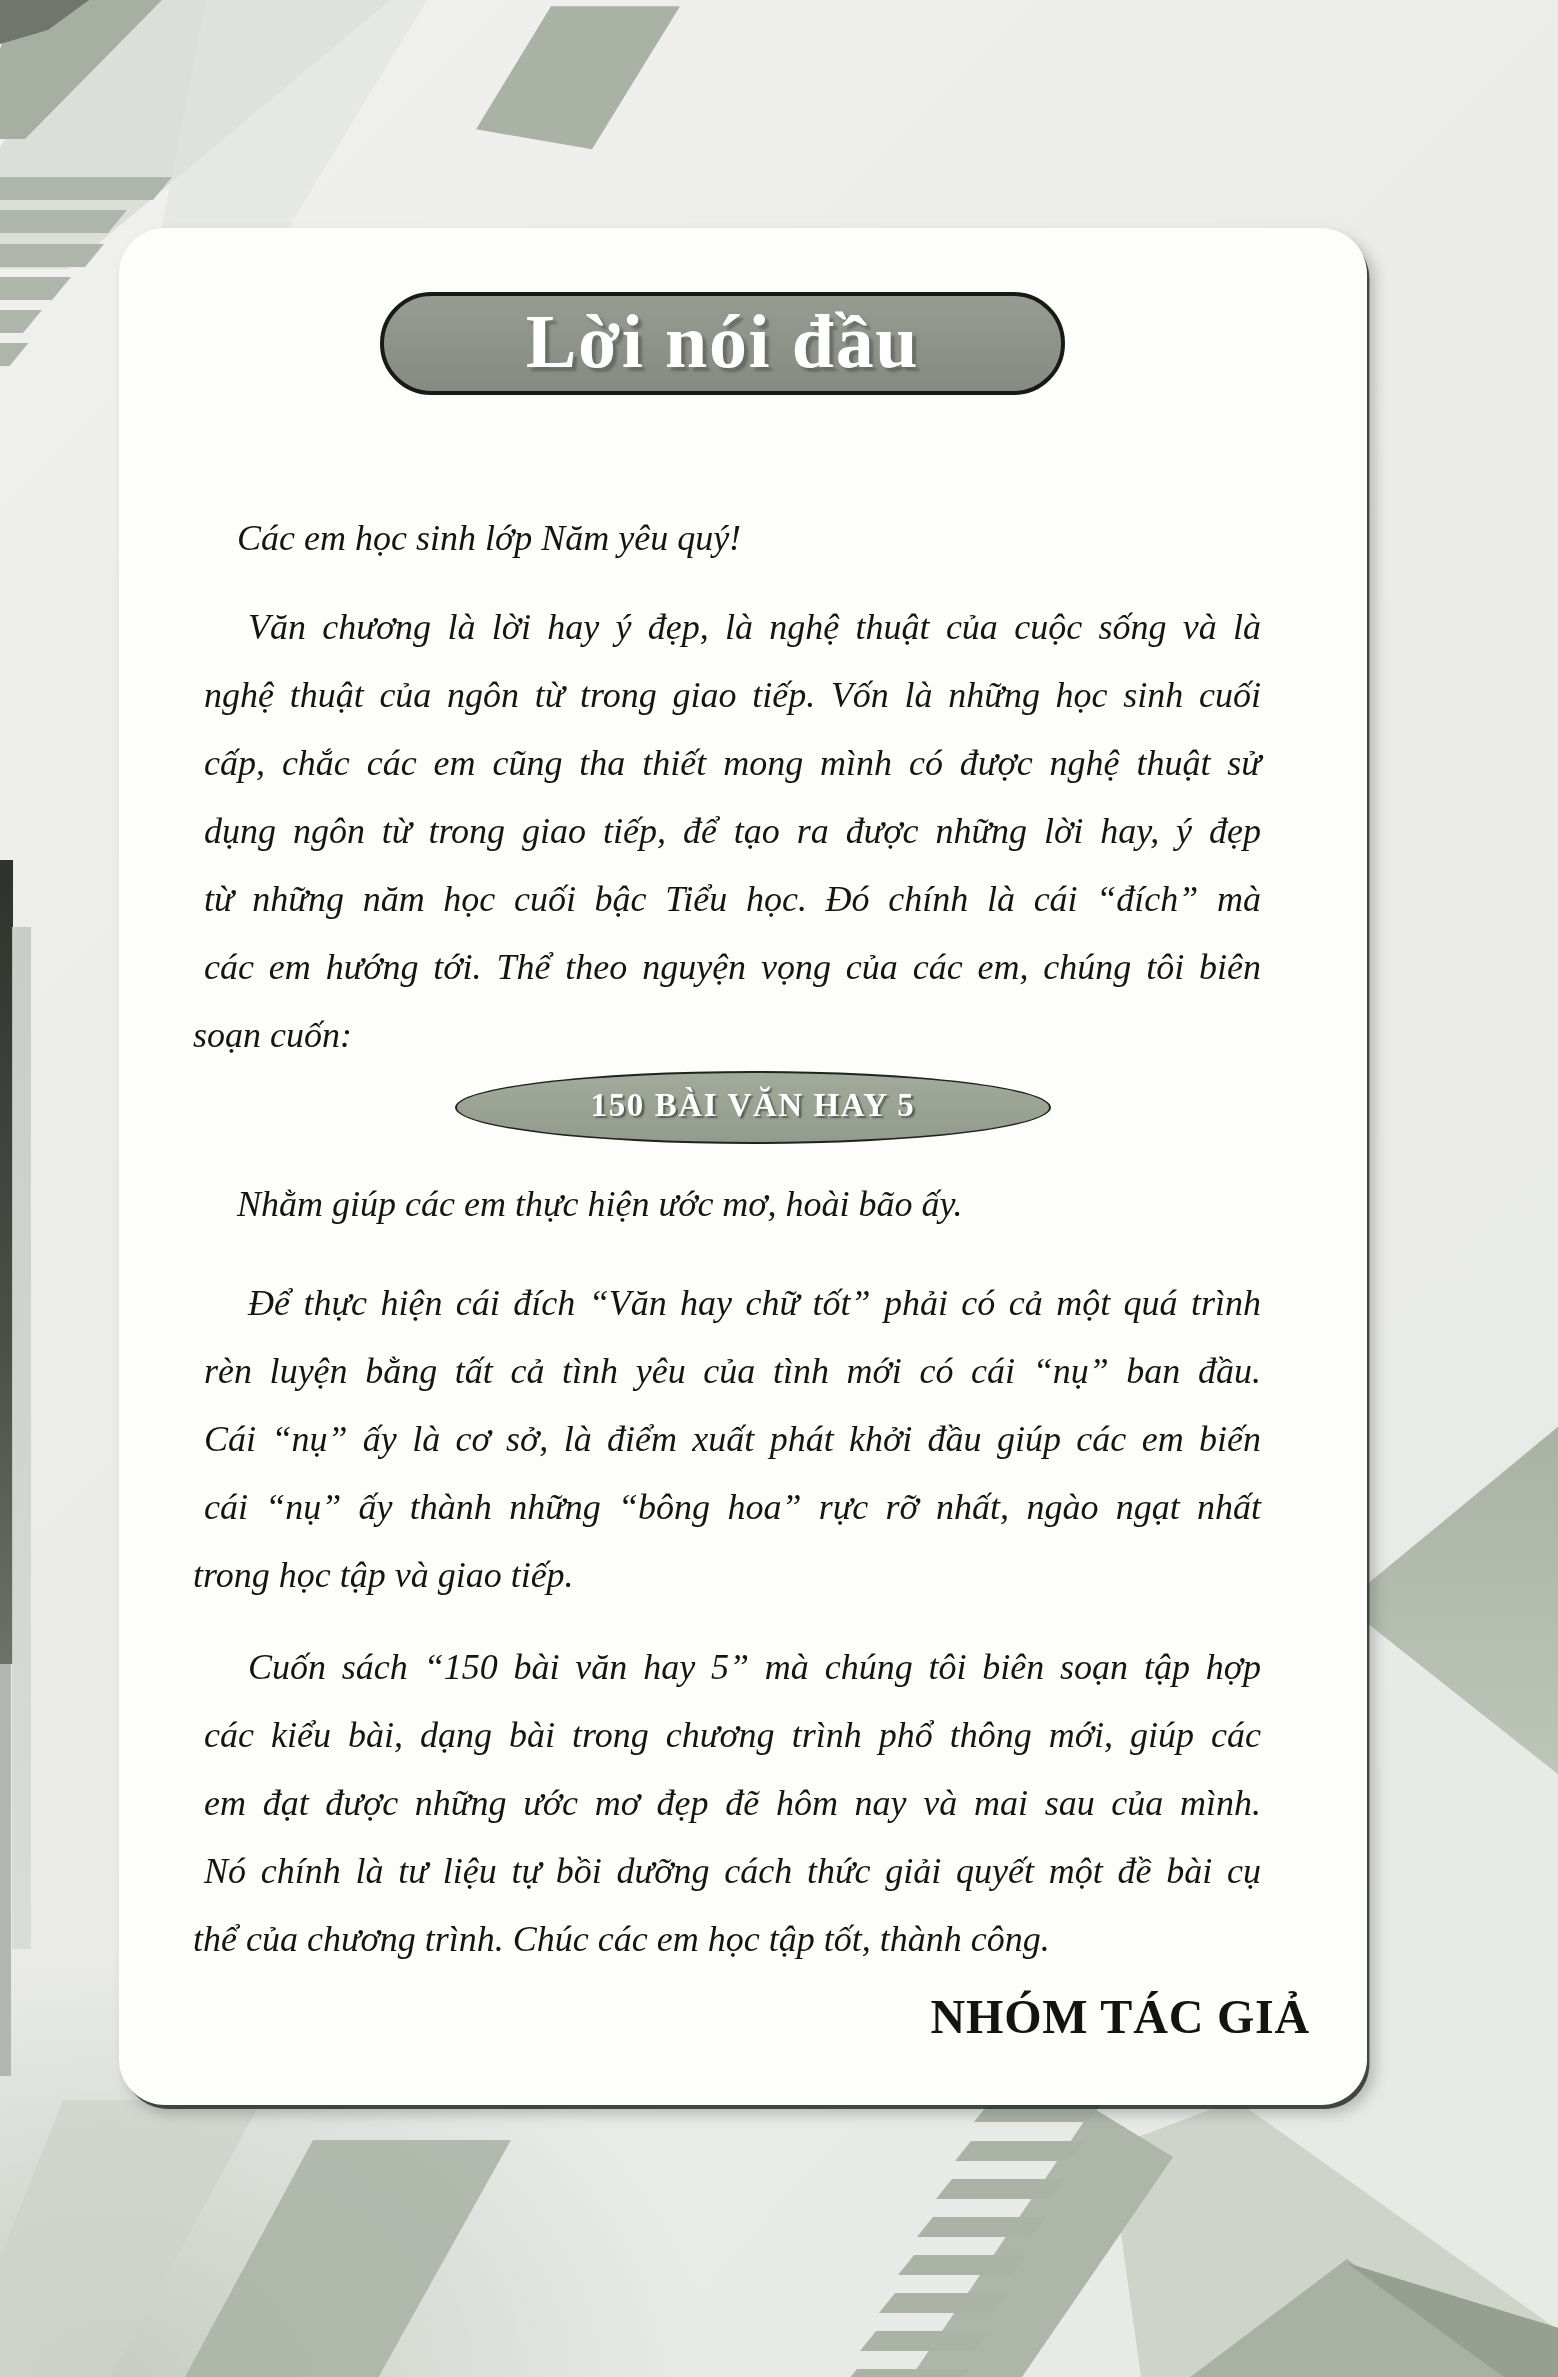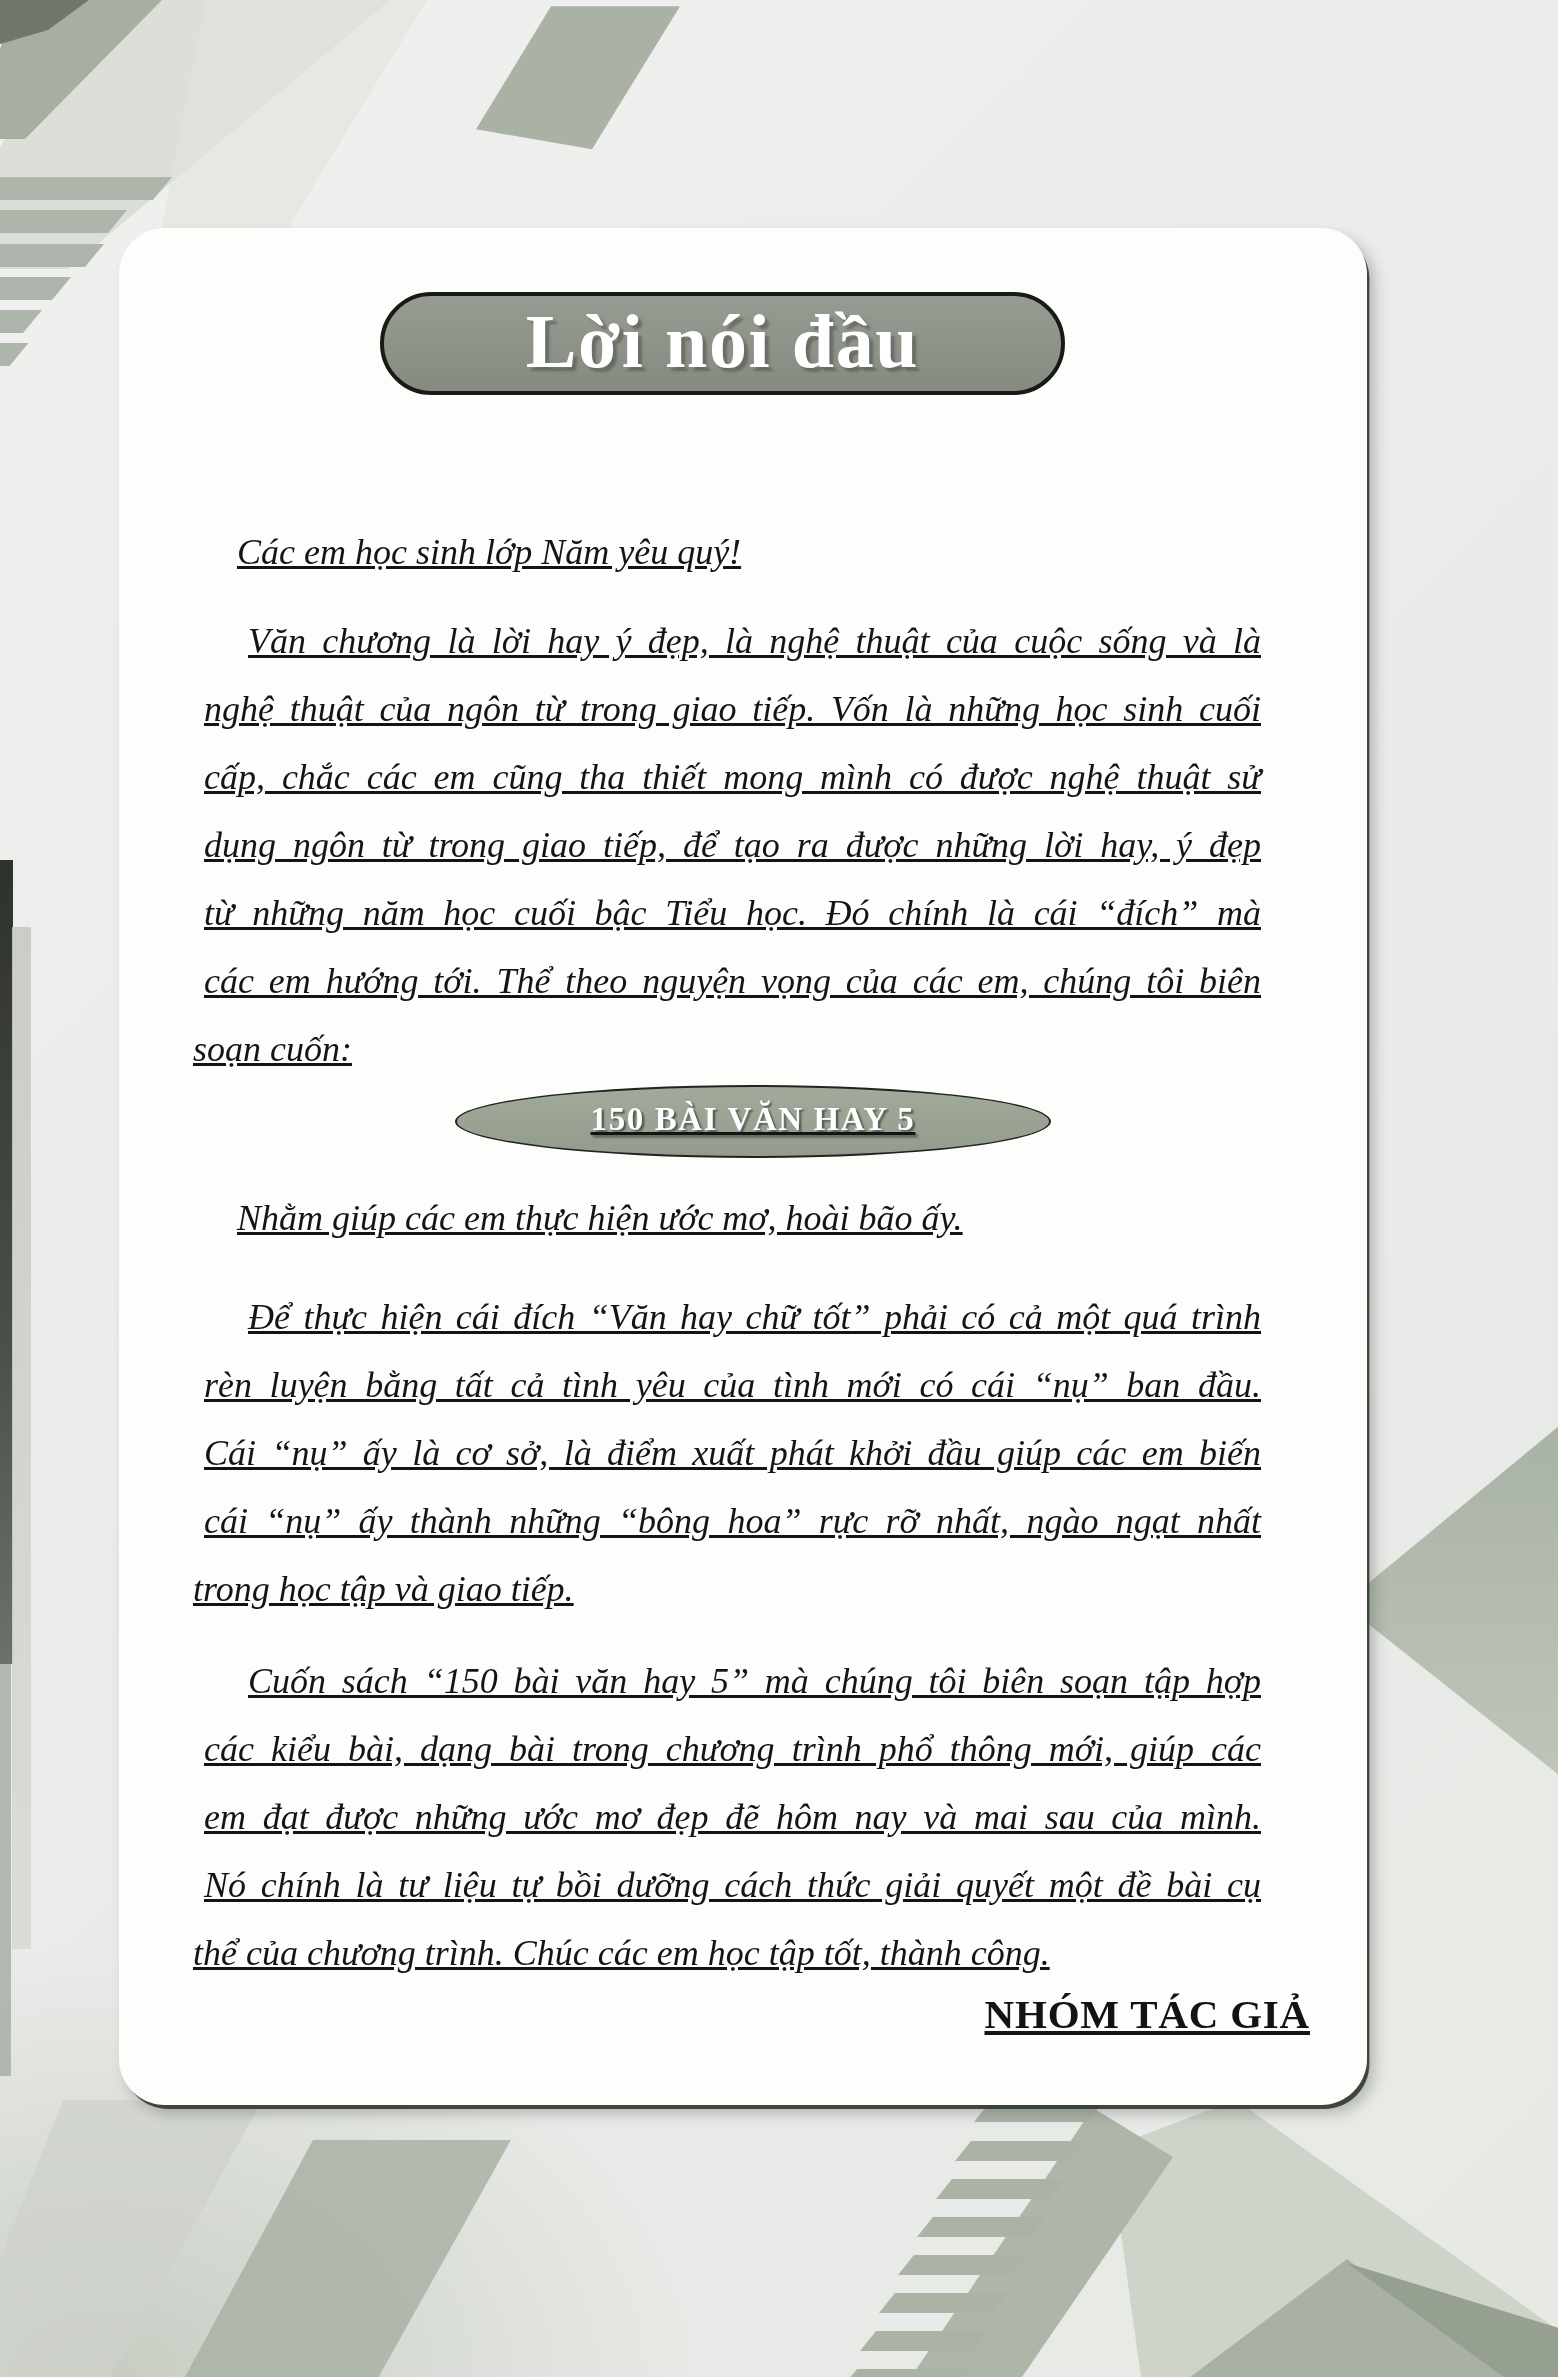--- a/index.html
+++ b/index.html
@@ -82,22 +82,22 @@
     background:linear-gradient(#979c93,#868b82);
     display:flex;align-items:center;justify-content:center;
   }
   #title-banner .t{
     font-weight:700;font-size:76px;color:#ffffff;letter-spacing:1.6px;
     text-shadow:4px 4px 2.4px rgba(75,78,72,.55);padding-bottom:4.8px;
   }
 
   
   #text-column{
-    position:absolute;left:193px;top:505px;width:1068px;
-    font-style:italic;font-size:36px;color:#141412;text-decoration:underline;
+    position:absolute;left:193px;top:491px;width:1068px;
+    font-style:italic;font-size:36px;color:#141412;
   }
   .para{margin:0;}
   .line{height:68px;line-height:68px;}
   .line.j{text-align:justify;text-align-last:justify;margin-left:11px;}
   .line.last{text-align:left;}
   .line.indent{padding-left:44px;}
   #para-0{margin-top:12.7px;}
   #para-1{margin-top:21.4px;}
   #para-2{margin-top:26px;}
   #para-3{margin-top:31px;}
@@ -110,22 +110,22 @@
     background:linear-gradient(#a2aa9c,#929b8c);
     display:flex;align-items:center;justify-content:center;
   }
   #book-badge .t{
     font-style:normal;font-weight:700;font-size:33px;color:#ffffff;letter-spacing:1.6px;
     text-shadow:2.4px 2.4px 1.6px rgba(50,55,48,.65);padding-bottom:3.2px;
   }
 
   
   #signature{
-    margin-top:0;margin-right:-49px;
-    font-style:normal;font-weight:700;font-size:41px;letter-spacing:0.8px;
+    margin-top:16px;margin-right:-49px;
+    font-style:normal;font-weight:700;font-size:48px;letter-spacing:0.8px;
     text-align:right;color:#131311;height:55px;line-height:55px;
   }
 </style>
 </head>
 <body>
 
 <div id="page">
 
   <div class="shape" id="deco-topleft-light"></div>
   <div class="shape" id="deco-topmid-lightband"></div>

